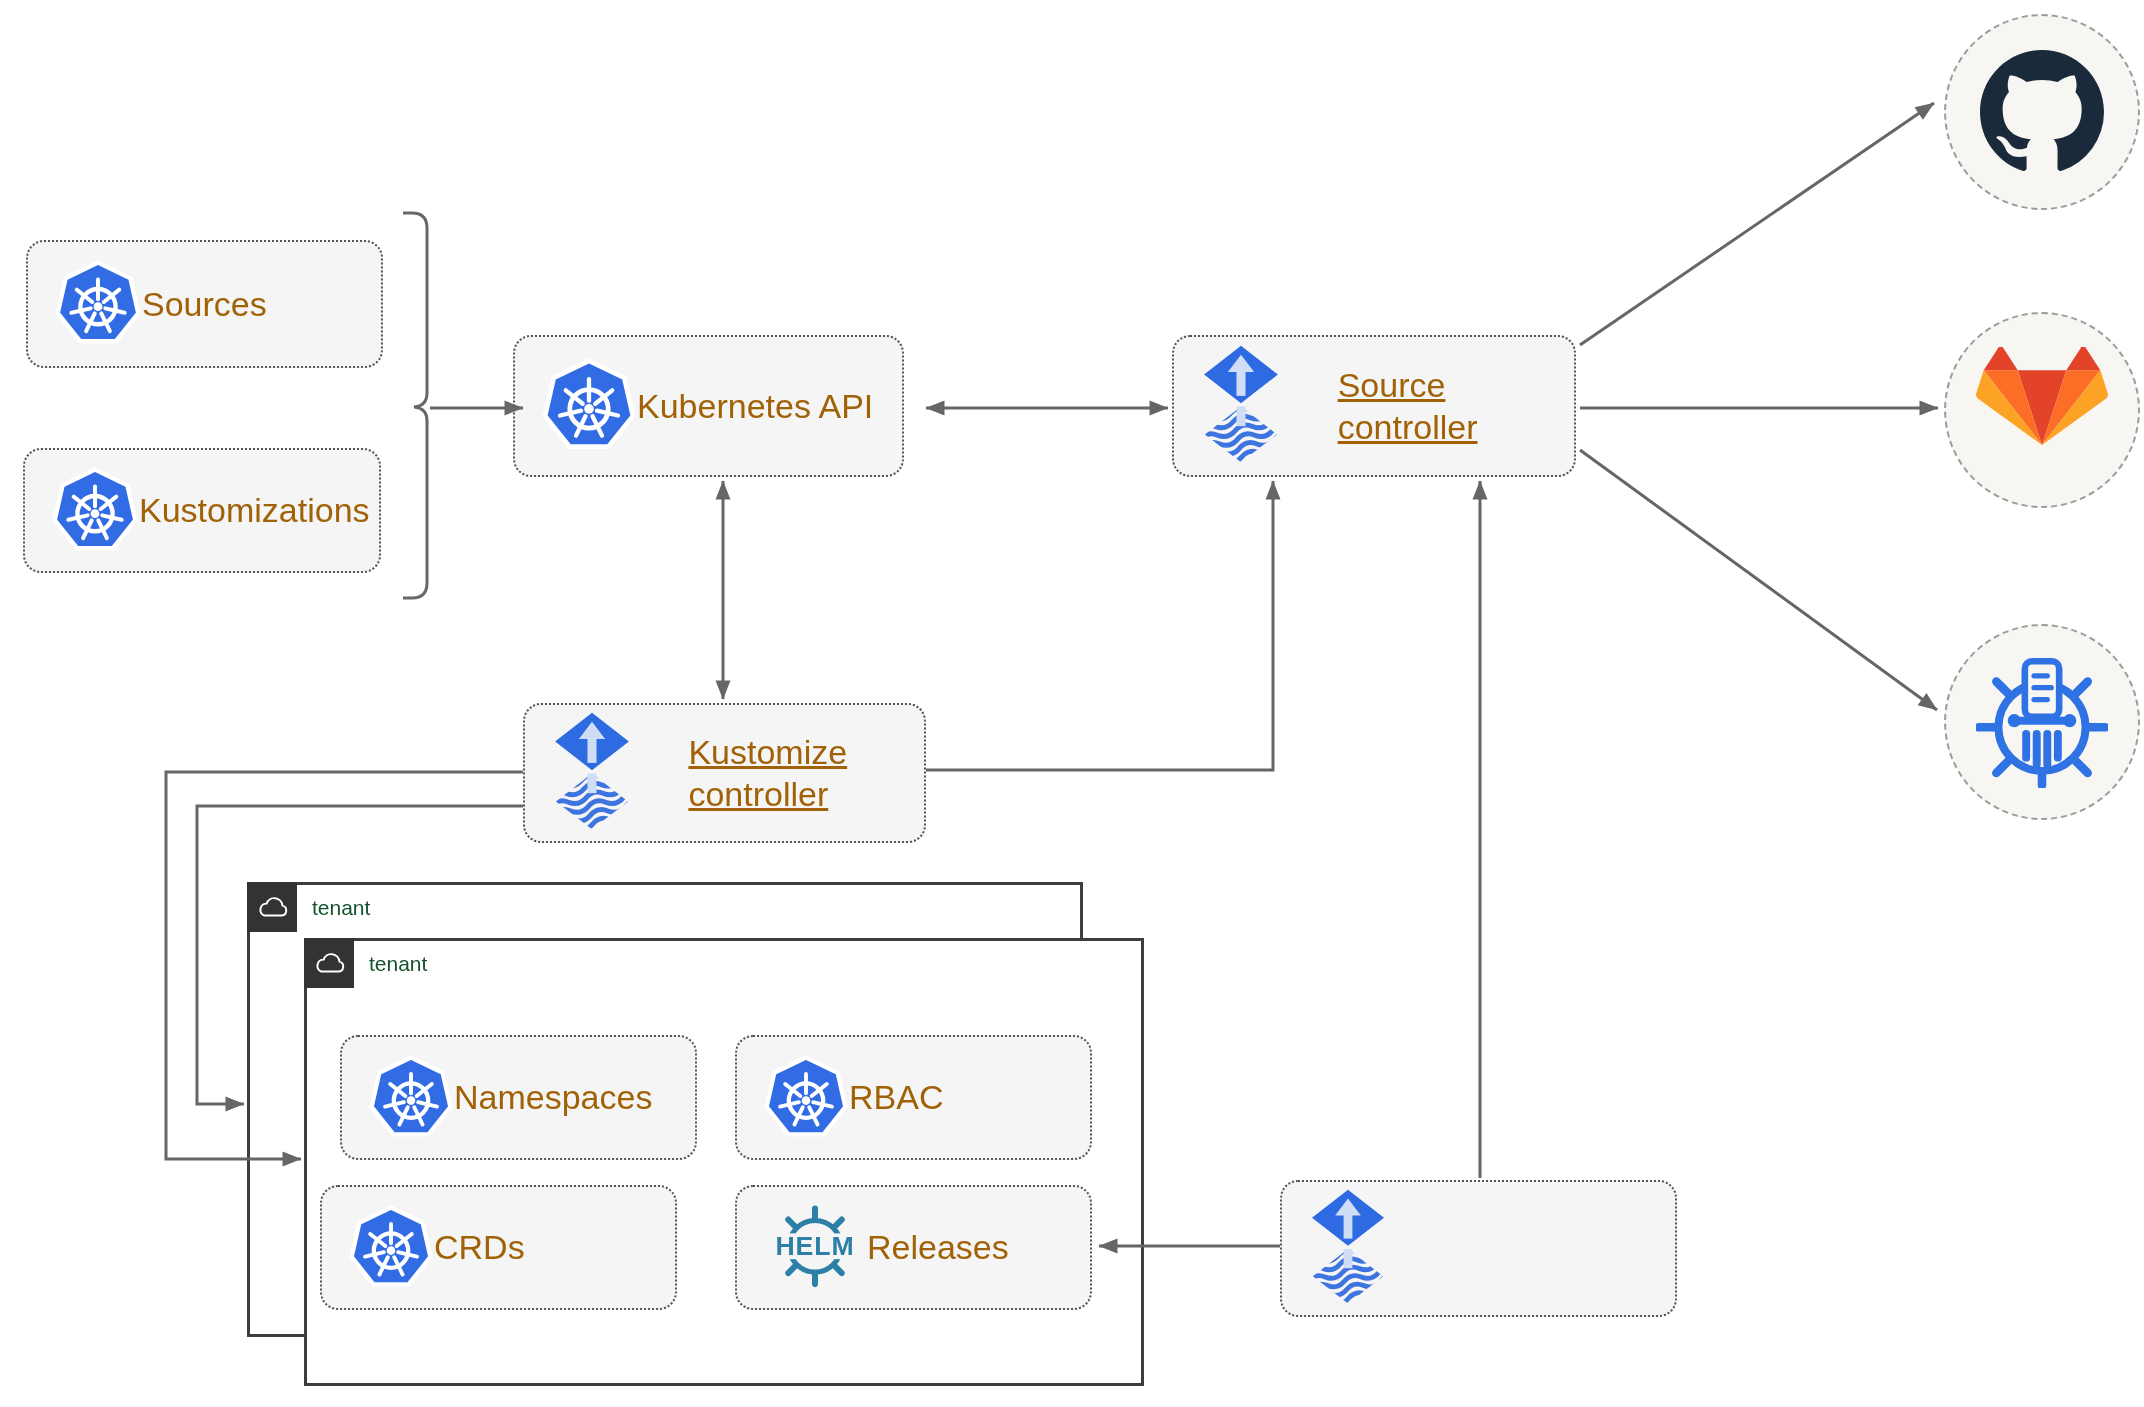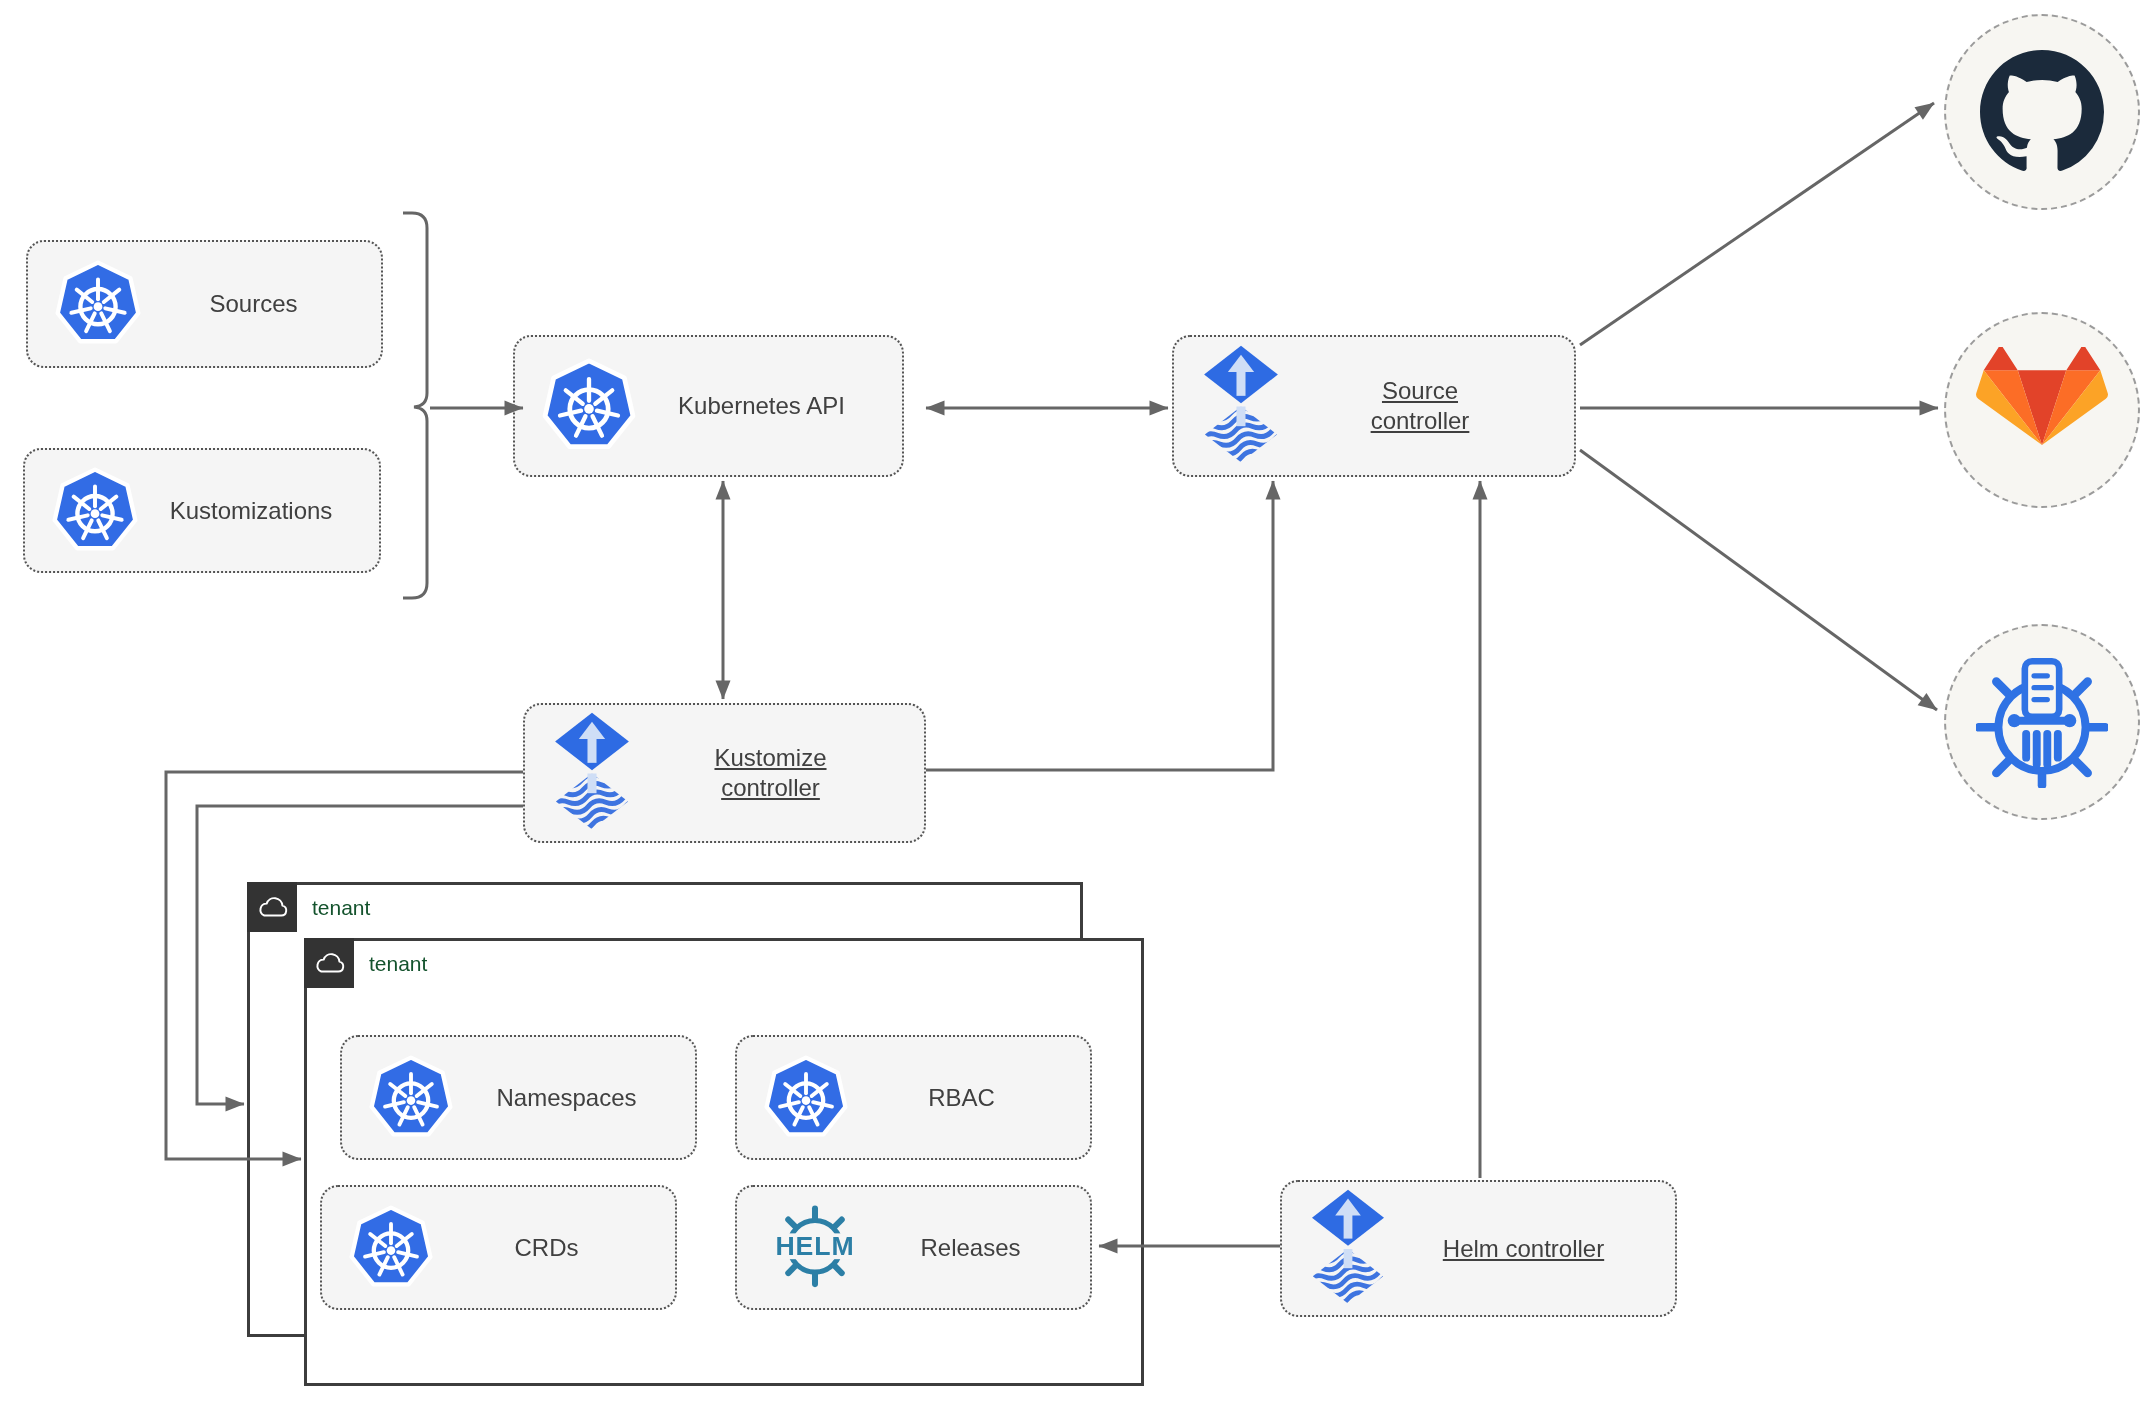--- a/index.html
+++ b/index.html
@@ -7,21 +7,21 @@
     position:relative;width:2144px;height:1407px;background:#ffffff;
     font-family:"Liberation Sans",sans-serif;overflow:hidden;
   }
   .node{
     position:absolute;background:#f5f5f5;border:2px dotted #545454;
     border-radius:18px;display:flex;align-items:center;box-sizing:border-box;
     padding:0 16px 0 26px;
   }
   .node .icon{flex:0 0 auto;display:flex;}
   .node .label{
-    flex:1;text-align:center;font-size:24px;color:#404040;line-height:1.25;
+    flex:1;text-align:left;font-size:34px;color:#a16207;line-height:1.25;
   }
   .node.wrap .label{flex:none;width:46%;margin:0 auto;text-decoration:underline;}
   .hub{
     position:absolute;width:196px;height:196px;border-radius:50%;
     border:2.5px dashed #9b9b9b;background:#f7f6f2;box-sizing:border-box;
     display:flex;align-items:center;justify-content:center;
   }
   .tenant{
     position:absolute;background:#ffffff;border:3px solid #3d3d3d;box-sizing:border-box;
   }
@@ -145,21 +145,20 @@
     </span>
     <span class="label">Kustomize controller</span>
   </div>
 
   <div class="node wrap" style="left:1280px;top:1180px;width:397px;height:137px;">
     <span class="icon">
       <svg viewBox="0 0 100 152" width="80" height="122">
           <use href="#flux-logo"></use>
         </svg>
     </span>
-    <span class="label">Helm controller</span>
   </div>
 
   <div class="node" style="left:340px;top:1035px;width:357px;height:125px;">
     <span class="icon">
       <svg viewBox="0 0 100 100" width="86" height="86">
           <use href="#k8s-logo"></use>
         </svg>
     </span>
     <span class="label">Namespaces</span>
   </div>

